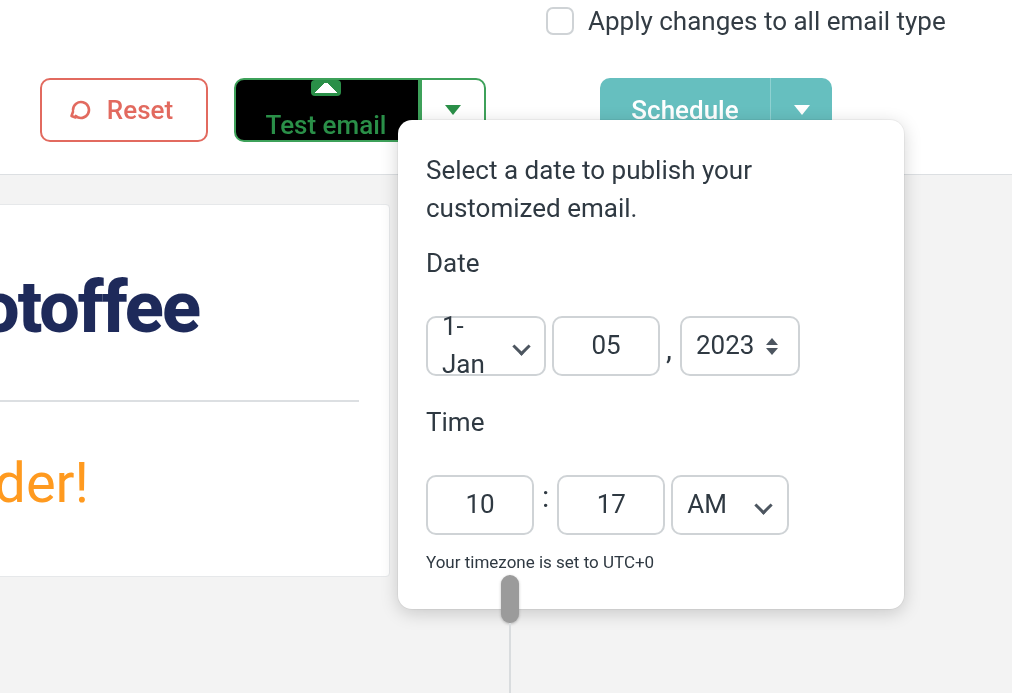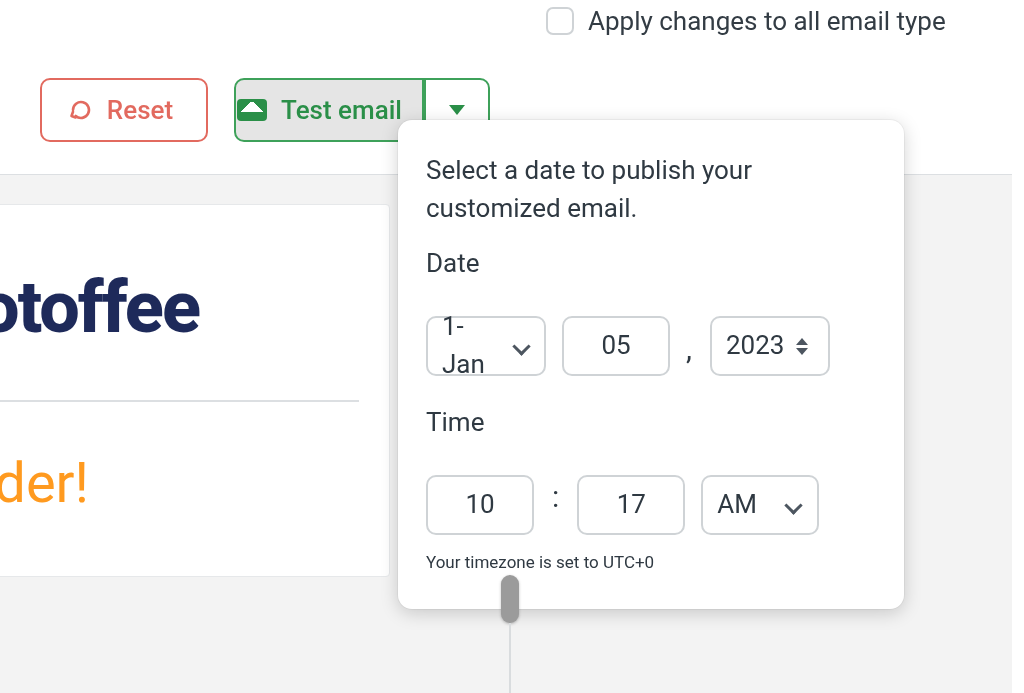--- a/index.html
+++ b/index.html
@@ -68,27 +68,28 @@
     min-width: 168px;
   }
   
   .btn-group {
     display: inline-flex;
     align-items: stretch;
   }
   .btn-test {
     border: 2px solid #3ea15a;
     color: #2a8f48;
-    background: #e5e5e5;
-    padding: 0 20px 0 1px;
+    background: #000000;
+    padding: 0 20px 0 18px;
     border-top-left-radius: 10px;
     border-bottom-left-radius: 10px;
     border-top-right-radius: 0;
     border-bottom-right-radius: 0;
     min-width: 186px;
+    flex-direction: column;
   }
   .btn-test-drop {
     width: 66px;
     border: 2px solid #3ea15a;
     border-left: 2px solid #3ea15a;
     color: #2a8f48;
     background: #fff;
     border-top-right-radius: 10px;
     border-bottom-right-radius: 10px;
     border-top-left-radius: 0;
@@ -185,21 +186,21 @@
     margin-bottom: 18px;
   }
   .field-label {
     font-size: 26px;
     color: #2f3942;
     margin-bottom: 12px;
   }
   .field-row {
     display: flex;
     align-items: flex-start;
-    gap: 16px;
+    gap: 6px;
     margin-bottom: 28px;
     margin-top: 33px;
   }
   .sel, .numbox, .yearbox, .ampm {
     height: 60px;
     border: 2px solid #cfd3d6;
     border-radius: 10px;
     background: #fff;
     display: inline-flex;
     align-items: center;
@@ -335,20 +336,28 @@
           <span class="icon-envelope"></span>
           <span>Test email</span>
         </div>
         <div class="btn btn-test-drop">
           <span class="caret-down"></span>
         </div>
       </div>
 
       <div style="width:62px"></div>
 
+      <div class="btn-group">
+        <div class="btn btn-schedule">
+          <span>Schedule</span>
+        </div>
+        <div class="btn btn-schedule-drop">
+          <span class="caret-down" style="border-top-color:#fff"></span>
+        </div>
+      </div>
 
     </div>
   </div>
 
   <div class="page-area"></div>
 
   <div class="preview-card">
     <div class="brand">otoffee</div>
     <div class="divider"></div>
     <div class="headline">rder!</div>

